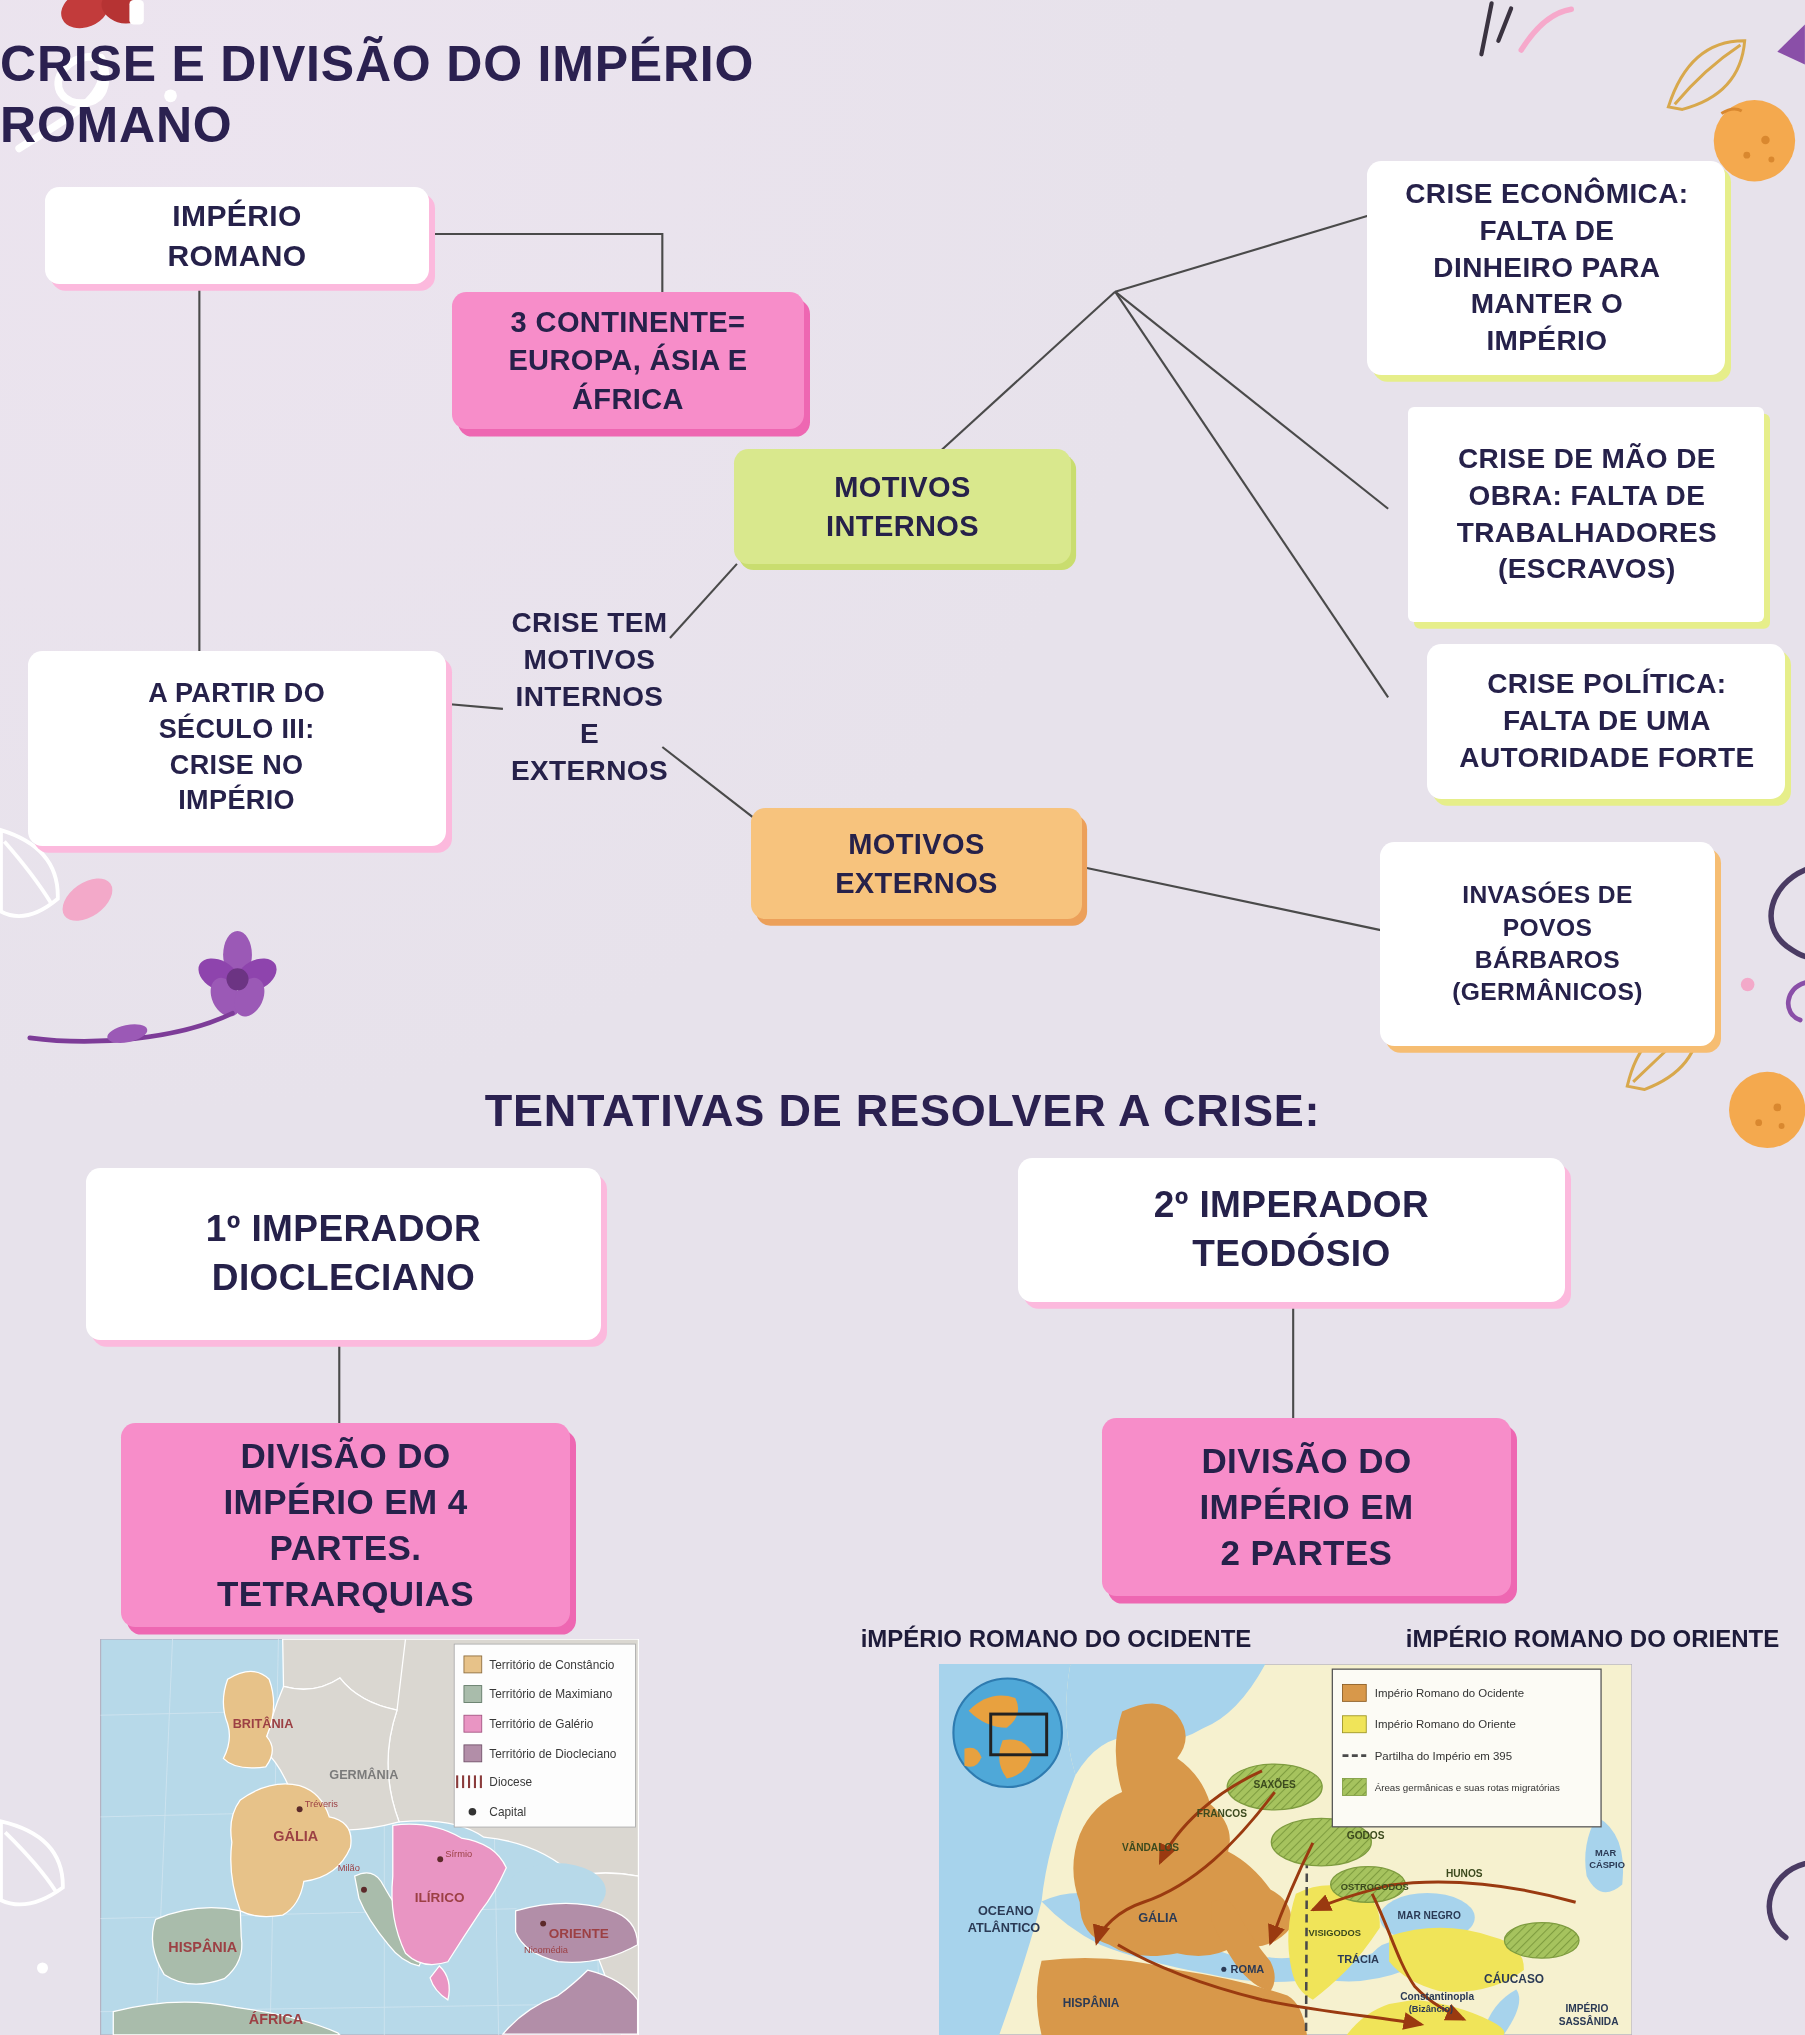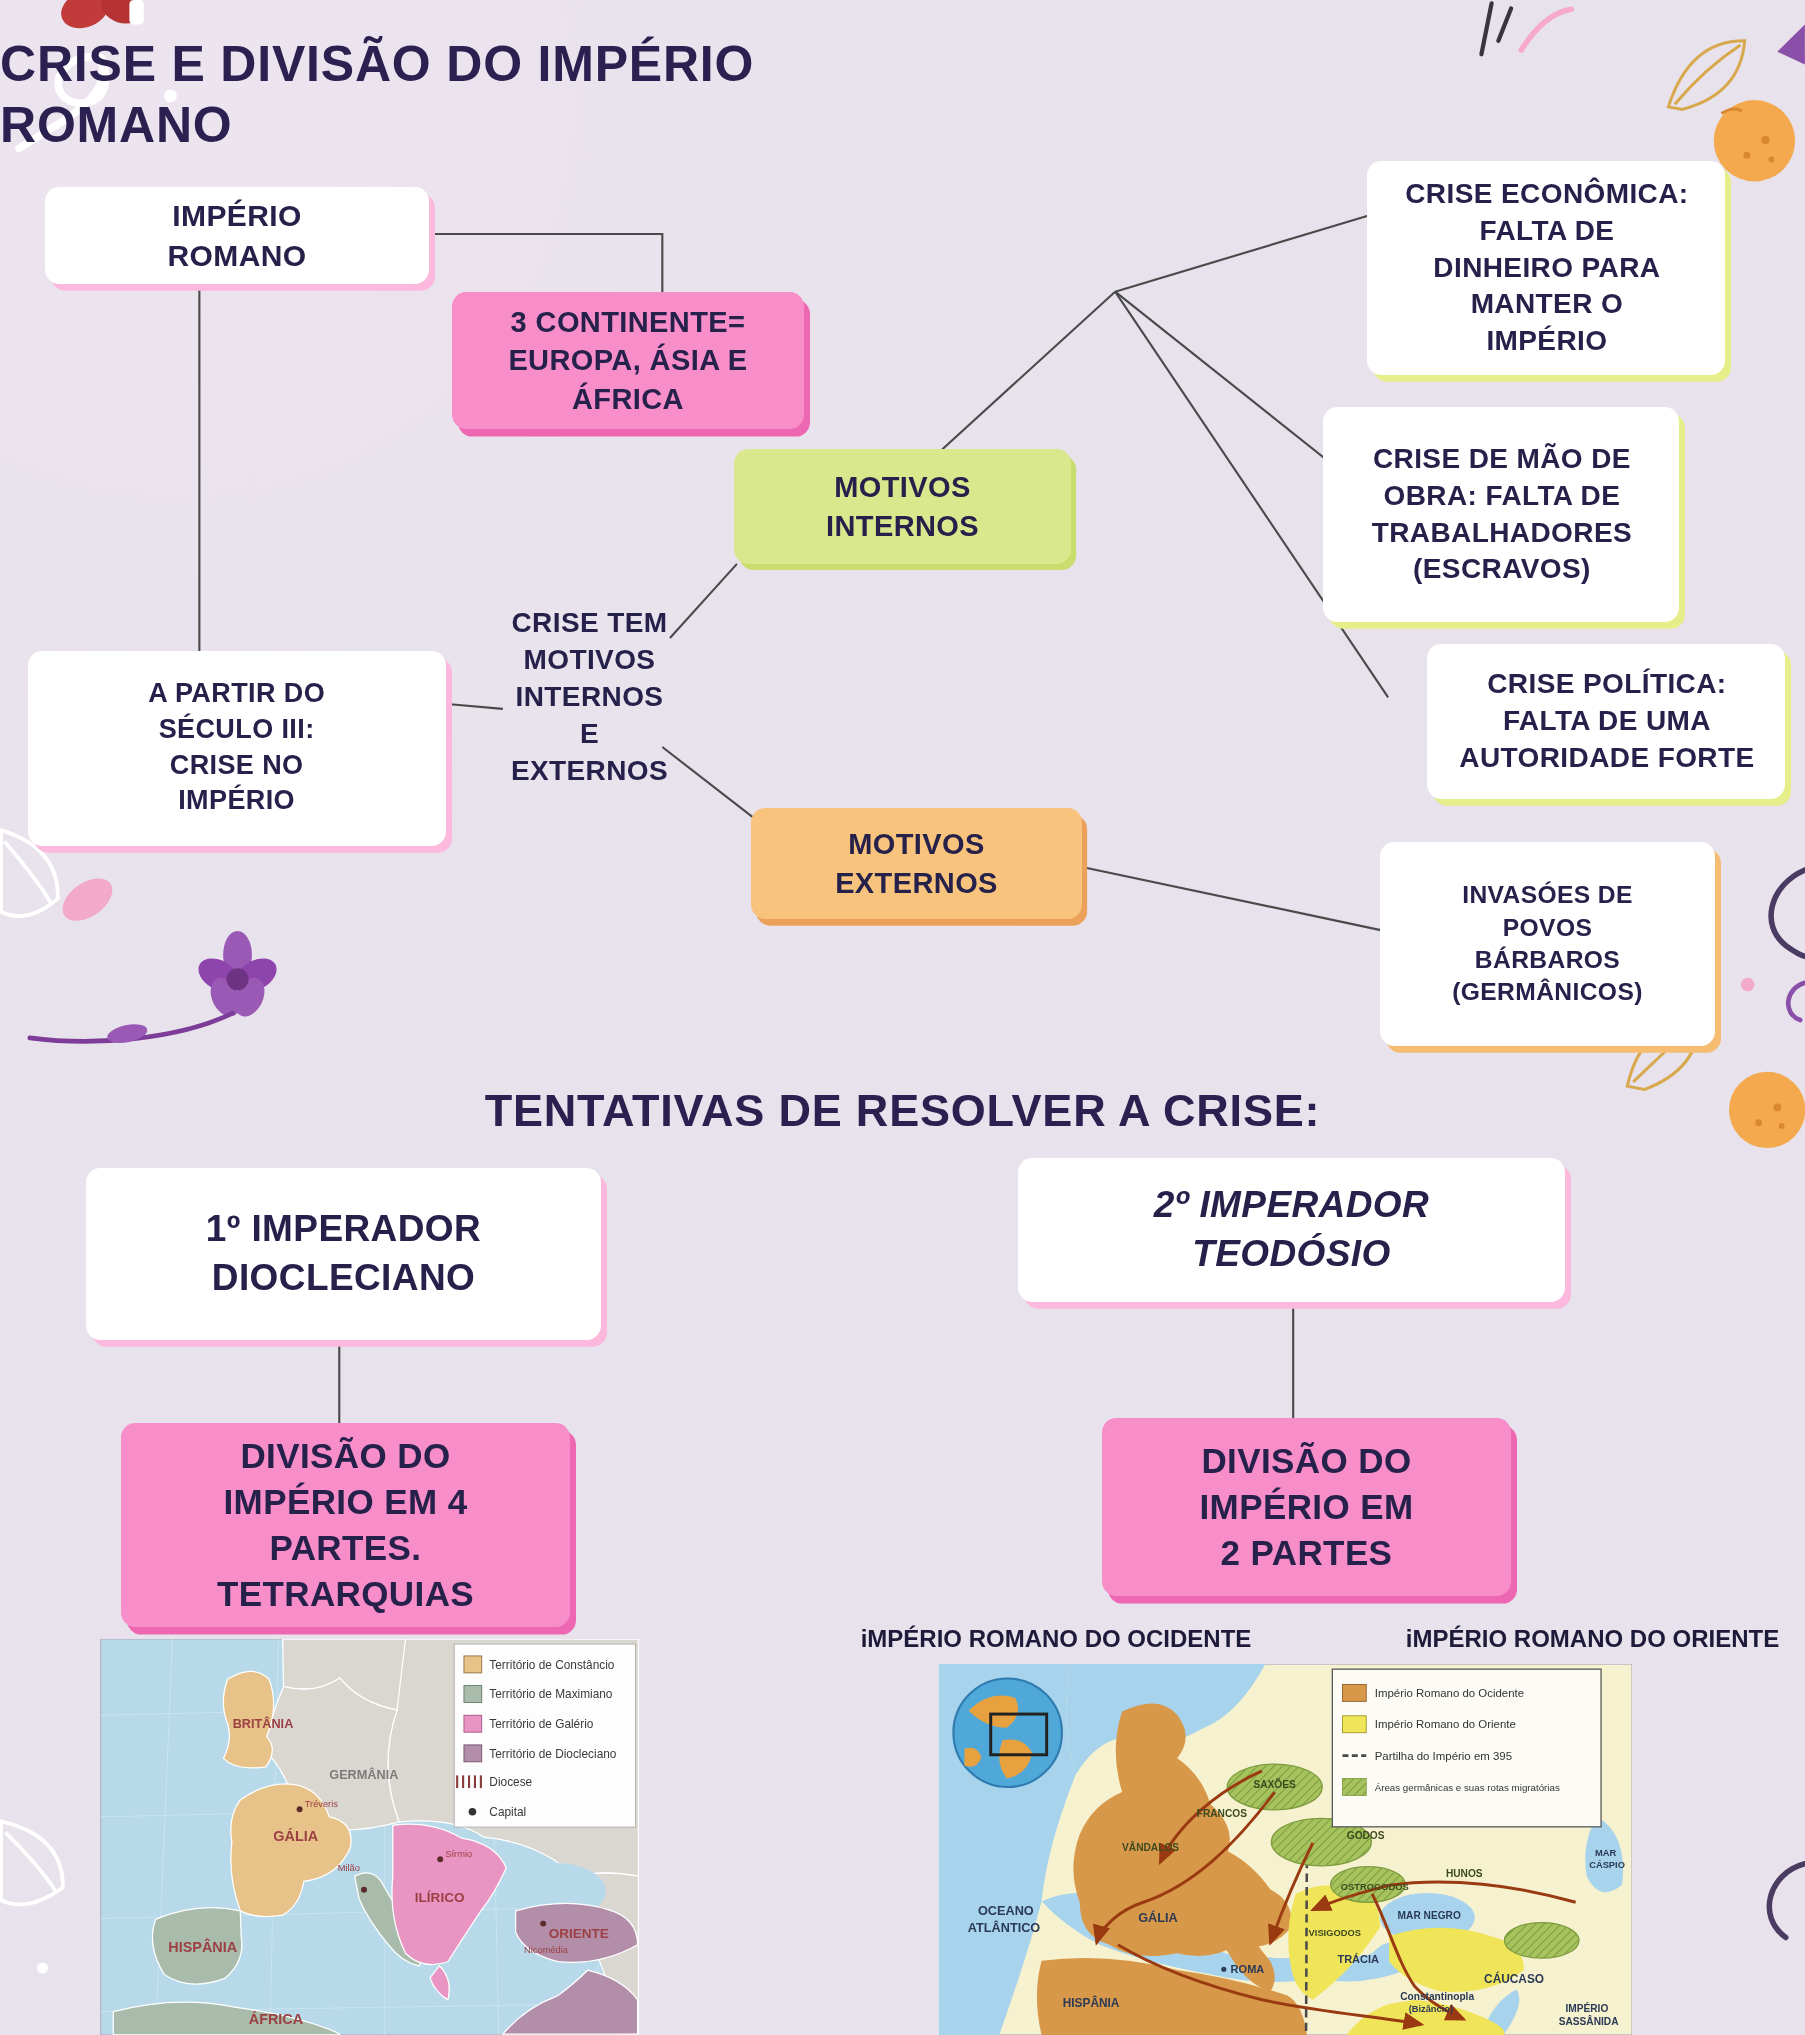--- a/index.html
+++ b/index.html
@@ -150,21 +150,21 @@
 
   <div class="node greenbox" style="left:734px;top:449px;width:337px;height:115px;font-size:29px;">MOTIVOS
 INTERNOS</div>
 
   <div class="node w-lime" style="left:1367px;top:161px;width:358px;height:214px;font-size:28px;">CRISE ECONÔMICA:
 FALTA DE
 DINHEIRO PARA
 MANTER O
 IMPÉRIO</div>
 
-  <div class="node w-lime" style="left:1323px;top:407px;width:356px;height:215px;font-size:28px;">CRISE DE MÃO DE
+  <div class="node w-lime" style="left:1408px;top:407px;width:356px;height:215px;font-size:28px;border-radius:6px;">CRISE DE MÃO DE
 OBRA: FALTA DE
 TRABALHADORES
 (ESCRAVOS)</div>
 
   <div class="node w-lime" style="left:1387px;top:644px;width:358px;height:155px;font-size:28px;margin-left:40px;">CRISE POLÍTICA:
 FALTA DE UMA
 AUTORIDADE FORTE</div>
 
   <div class="node w-pink" style="left:27.6px;top:651px;width:418px;height:195px;font-size:27px;align-items:flex-start;padding-top:25.4px;">A PARTIR DO
 SÉCULO III:
@@ -180,21 +180,21 @@
 EXTERNOS</div>
 
   <div class="node w-orange" style="left:1380px;top:842px;width:335px;height:204px;font-size:24.6px;">INVASÓES DE
 POVOS
 BÁRBAROS
 (GERMÂNICOS)</div>
 
   <div class="node w-pink" style="left:86px;top:1168px;width:515px;height:172px;font-size:37px;">1º IMPERADOR
 DIOCLECIANO</div>
 
-  <div class="node w-pink" style="left:1018px;top:1158px;width:547px;height:144px;font-size:37px;font-style:italic;">2º IMPERADOR
+  <div class="node w-pink" style="left:1018px;top:1158px;width:547px;height:144px;font-size:37px;">2º IMPERADOR
 TEODÓSIO</div>
 
   <div class="node pinkbox" style="left:121px;top:1423px;width:449px;height:204px;font-size:35px;">DIVISÃO DO
 IMPÉRIO EM 4
 PARTES.
 TETRARQUIAS</div>
 
   <div class="node pinkbox" style="left:1102px;top:1418px;width:409px;height:178px;font-size:35px;">DIVISÃO DO
 IMPÉRIO EM
 2 PARTES</div>

